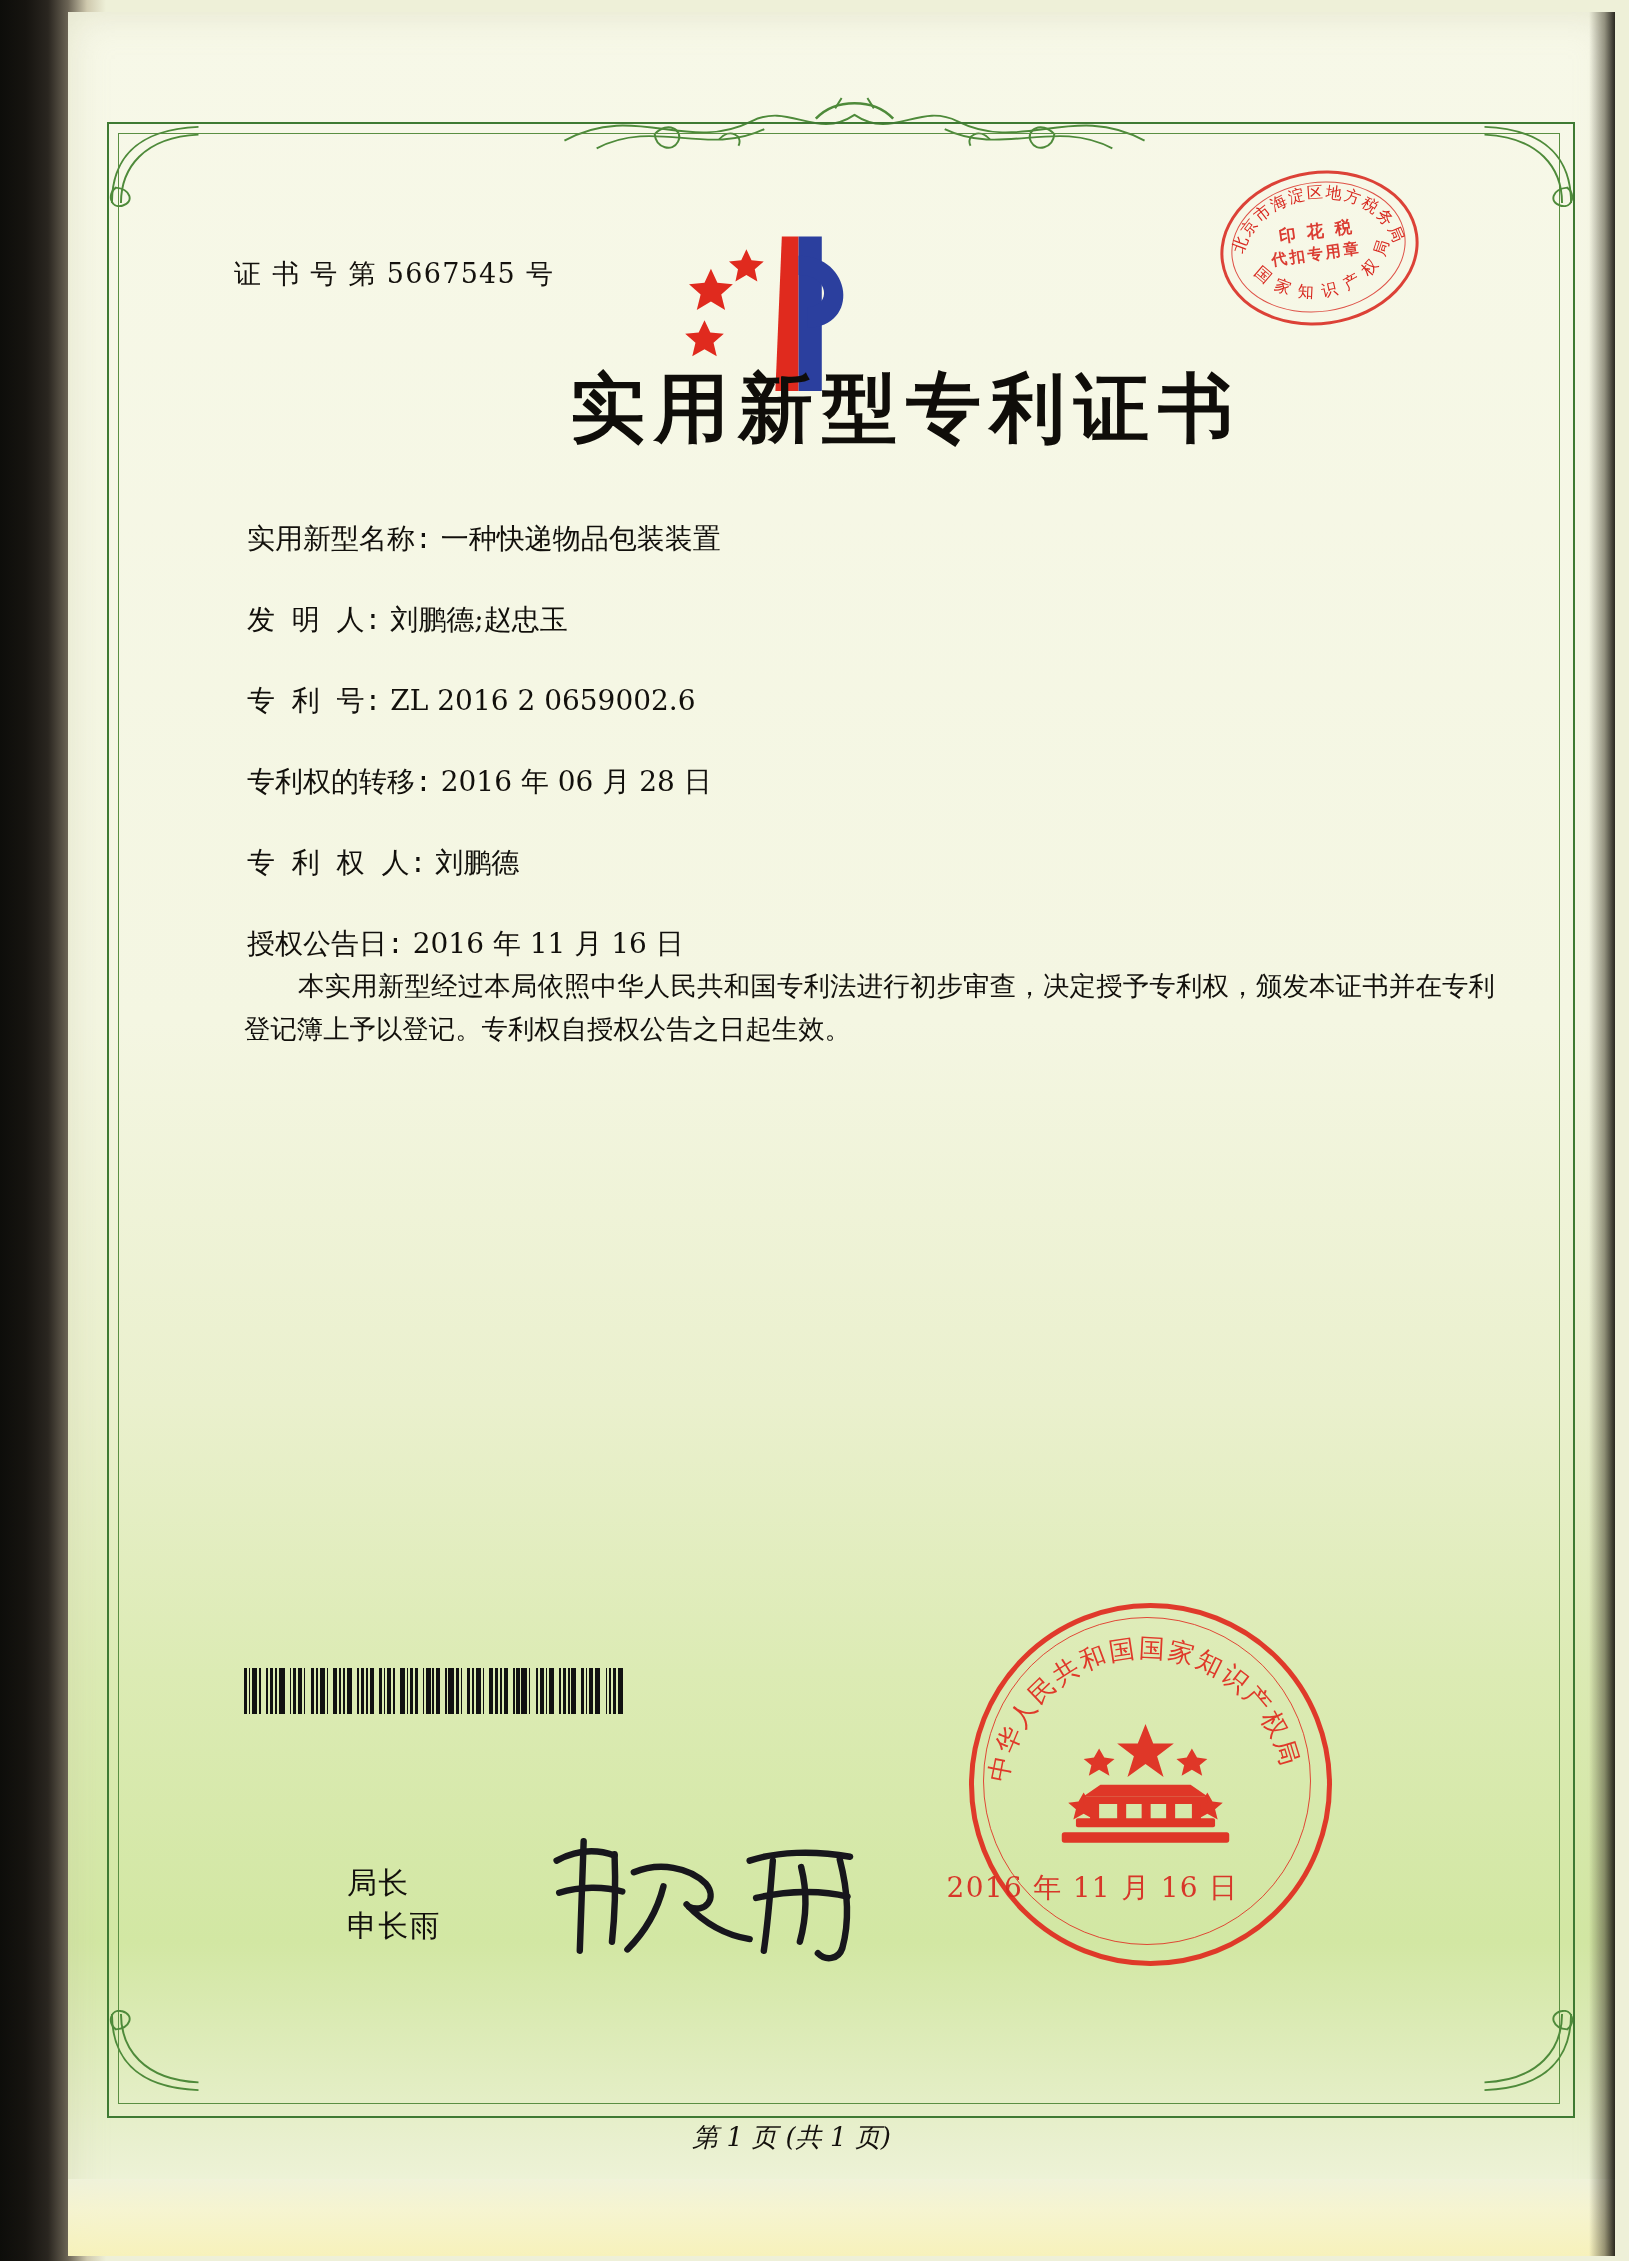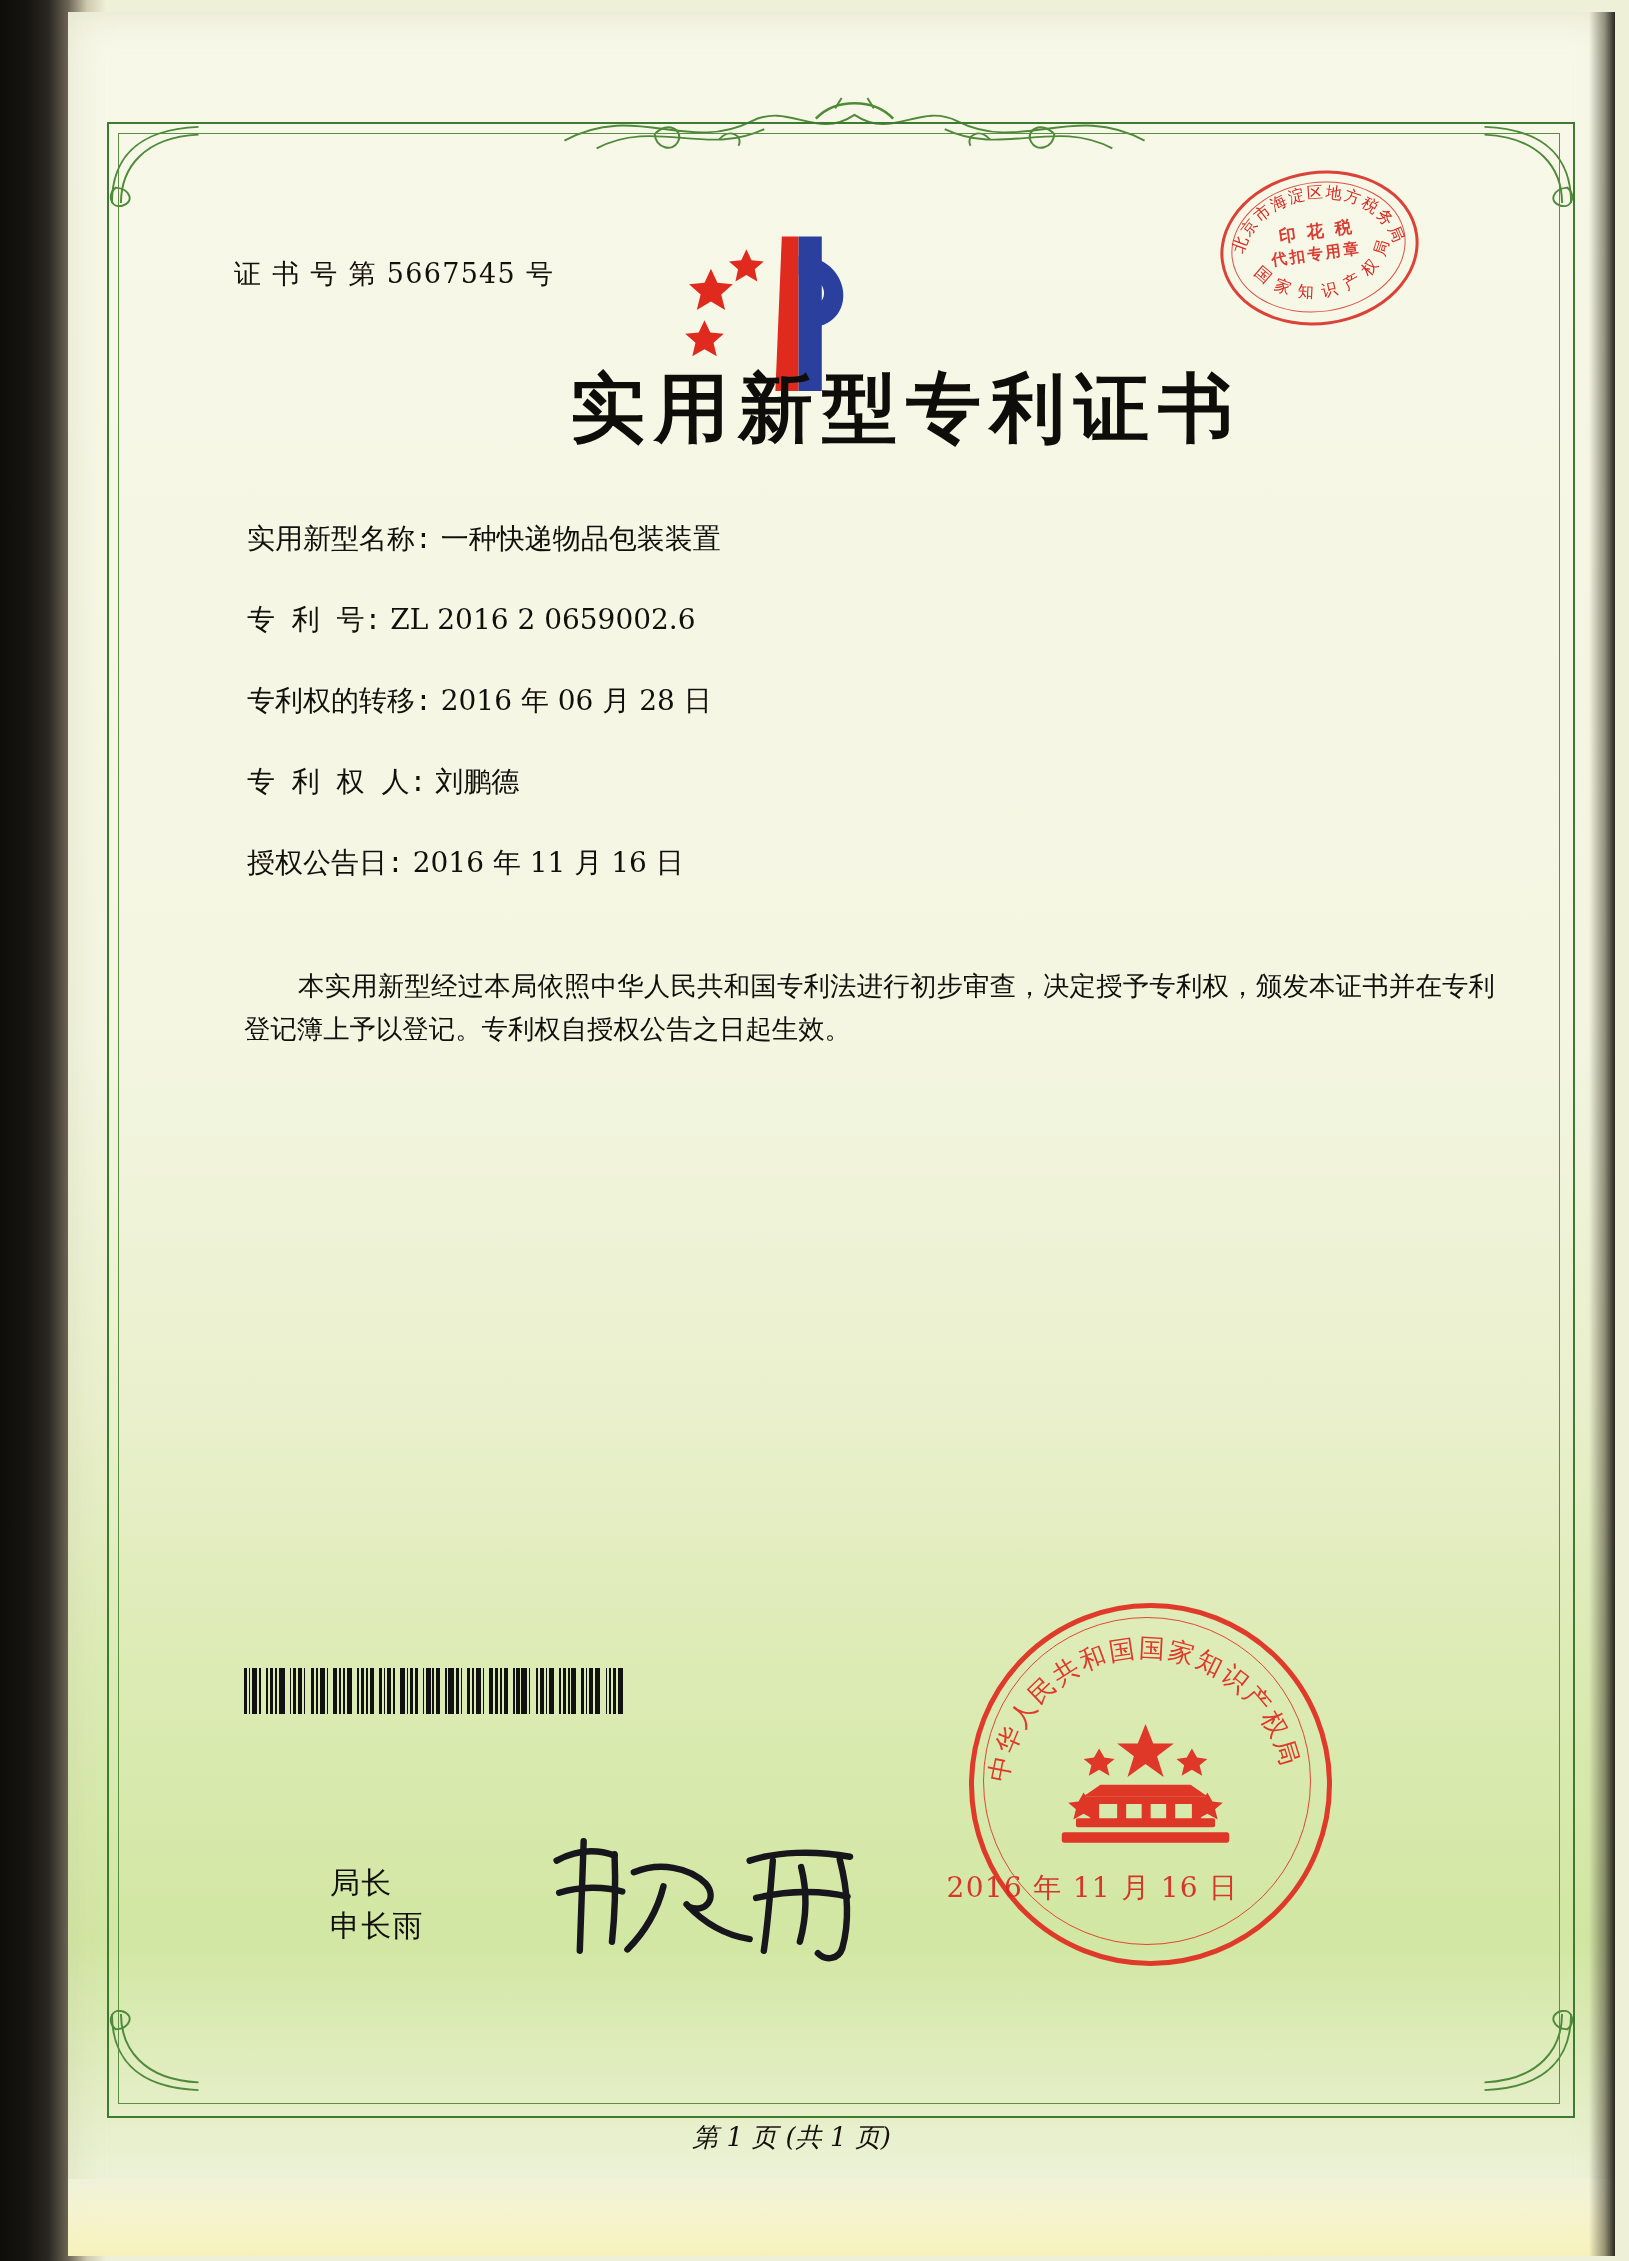--- a/index.html
+++ b/index.html
@@ -105,21 +105,21 @@
   .para{
     font-size:26.4px;line-height:1.62;color:#12100c;text-align:justify;
     text-indent:54px;margin-bottom:2.6px;
     font-family:Liberation Sans, sans-serif;
   }
   
   .barcode{position:absolute;left:126px;top:1535px;width:400px;height:46px;}
   .barcode i{display:inline-block;height:46px;background:#111;margin-right:1.9px;vertical-align:top;}
   
   .sig-label{
-    position:absolute;left:212px;top:1728px;font-size:30px;line-height:1.45;
+    position:absolute;left:229px;top:1728px;font-size:30px;line-height:1.45;
     color:#12100c;letter-spacing:1.3px;font-family:"DejaVu Serif",serif;
   }
   .sig-hand{
     position:absolute;left:419px;top:1689px;width:361px;height:148px;
   }
   
   .seal{position:absolute;left:851px;top:1470px;width:361px;height:361px;}
   .seal .ring{
     position:absolute;left:0;top:0;width:353px;height:353px;
     border:5.8px solid #e02a1e;border-radius:50%;opacity:.92;
@@ -233,20 +233,24 @@
       <div class="tl" style="top:68px;">印 花 税</div>
       <div class="tl" style="top:92px;font-size:15.5px;">代扣专用章</div>
     </div>
 
     <div class="title">实用新型专利证书</div>
 
     <div class="fields">
       <div class="field">
         <span class="lab">实用新型名称:</span>
         <span class="val">一种快递物品包装装置</span>
+      </div>
+      <div class="field">
+        <span class="lab">发  明  人:</span>
+        <span class="val">刘鹏德;赵忠玉</span>
       </div>
       <div class="field">
         <span class="lab">专  利  号:</span>
         <span class="val">ZL 2016 2 0659002.6</span>
       </div>
       <div class="field">
         <span class="lab">专利权的转移:</span>
         <span class="val">2016 年 06 月 28 日</span>
       </div>
       <div class="field">

